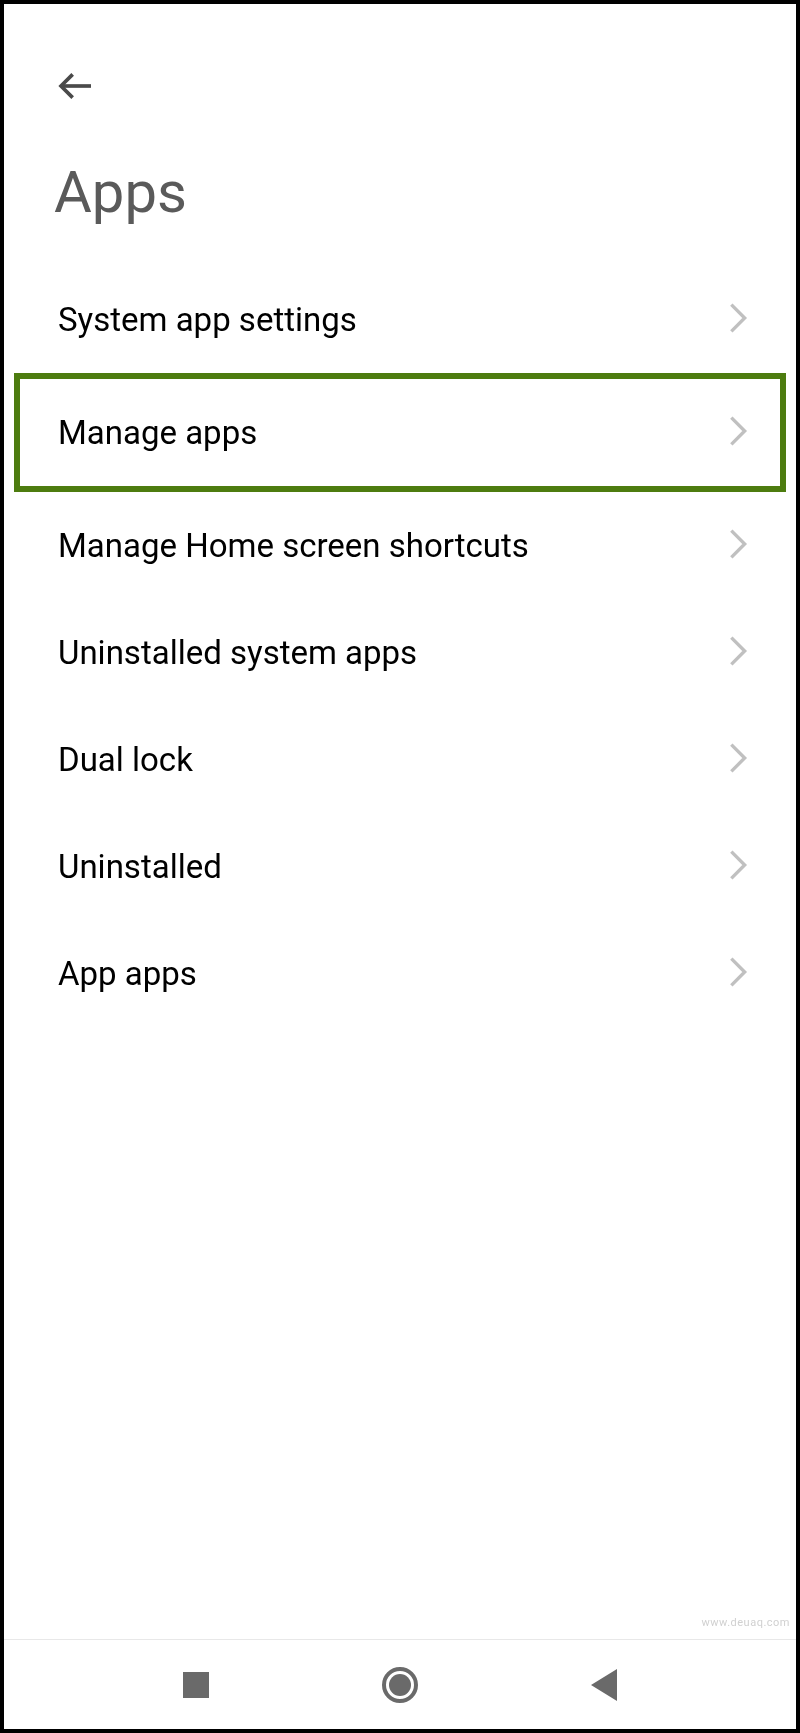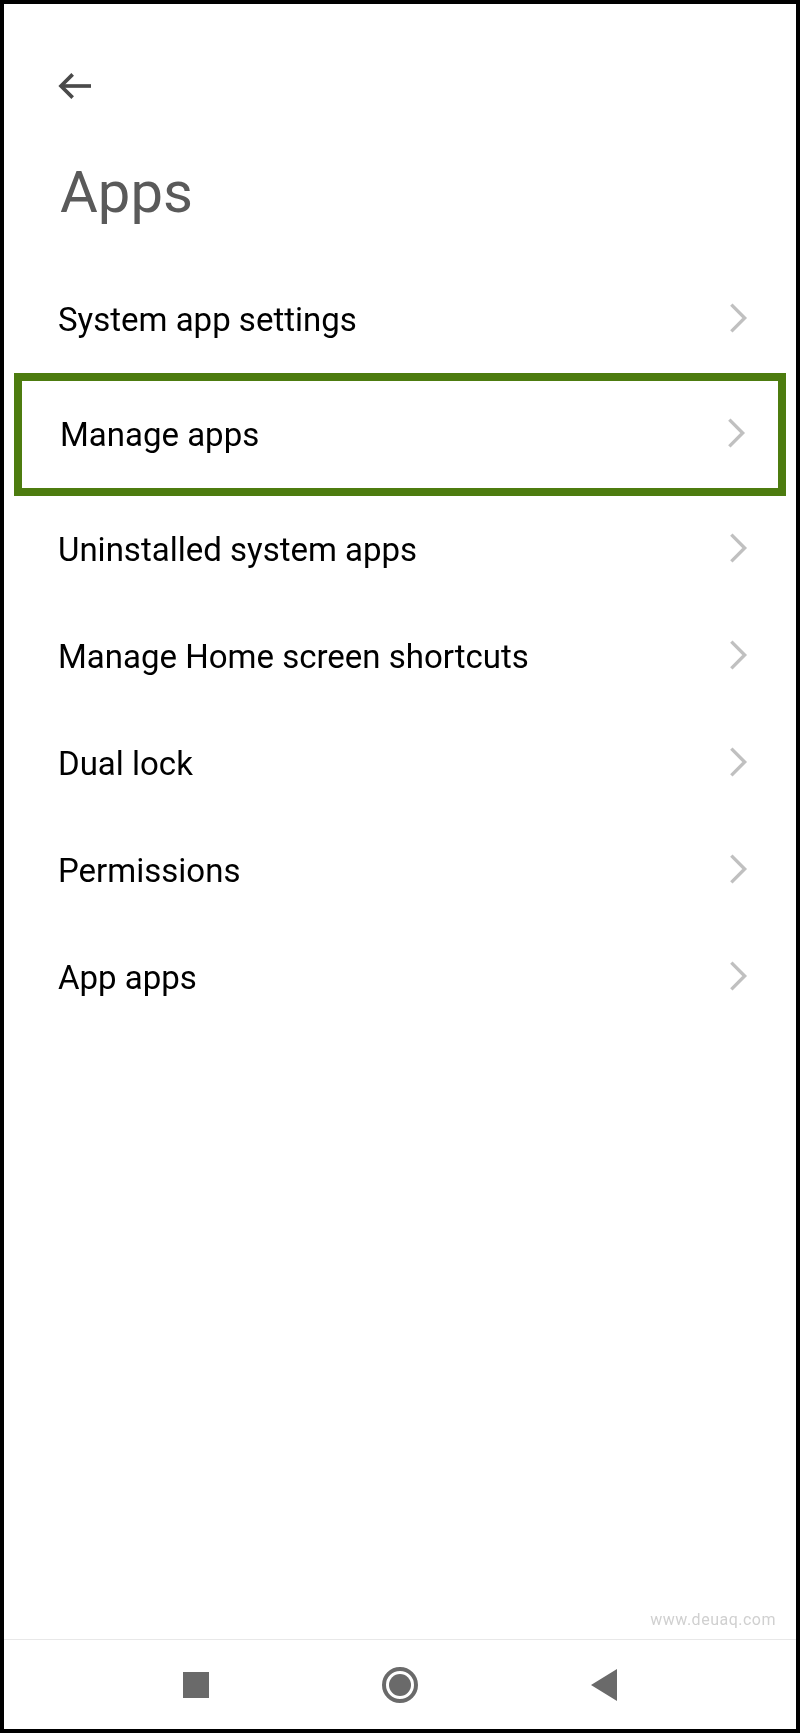--- a/index.html
+++ b/index.html
@@ -29,35 +29,34 @@
     }
     .back-icon svg {
       width: 40px;
       height: 40px;
     }
     .page-title {
       font-size: 58px;
       color: #5a5a5a;
       font-weight: 400;
       padding: 30px 50px 40px 50px;
-      margin-left: 6px;
     }
     .list {
       display: flex;
       flex-direction: column;
     }
     .list-item {
       display: flex;
       align-items: center;
       justify-content: space-between;
       padding: 34px 48px 34px 54px;
       cursor: pointer;
     }
     .list-item.highlighted {
-      border: 8px solid #4d7c0f;
+      border: 6px solid #4d7c0f;
       margin-left: 10px;
       margin-right: 10px;
       padding-left: 38px;
       padding-right: 32px;
     }
     .item-label {
       font-size: 33px;
       color: #000;
       font-weight: 400;
     }
@@ -112,22 +111,22 @@
     .nav-triangle {
       width: 0;
       height: 0;
       border-top: 16px solid transparent;
       border-bottom: 16px solid transparent;
       border-right: 26px solid #6a6a6a;
     }
     .watermark {
       position: absolute;
       bottom: 100px;
-      right: 20px;
-      font-size: 16px;
+      right: 6px;
+      font-size: 11px;
       color: #d0d0d0;
       letter-spacing: 0.5px;
     }
   </style>
 </head>
 <body>
 
 <div class="header">
   <div class="back-icon">
     <svg viewBox="0 0 24 24" fill="none" stroke="#4a4a4a" stroke-width="2.2">
@@ -153,48 +152,48 @@
   <div class="list-item highlighted">
     <span class="item-label">Manage apps</span>
     <span class="chevron-icon">
       <svg viewBox="0 0 12 20" fill="none" stroke-width="2">
           <polyline points="2 2 10 10 2 18"></polyline>
         </svg>
     </span>
   </div>
 
   <div class="list-item">
+    <span class="item-label">Manage Home screen shortcuts</span>
+    <span class="chevron-icon">
+      <svg viewBox="0 0 12 20" fill="none" stroke-width="2">
+          <polyline points="2 2 10 10 2 18"></polyline>
+        </svg>
+    </span>
+  </div>
+
+  <div class="list-item">
     <span class="item-label">Uninstalled system apps</span>
     <span class="chevron-icon">
       <svg viewBox="0 0 12 20" fill="none" stroke-width="2">
           <polyline points="2 2 10 10 2 18"></polyline>
         </svg>
     </span>
   </div>
 
   <div class="list-item">
-    <span class="item-label">Manage Home screen shortcuts</span>
-    <span class="chevron-icon">
-      <svg viewBox="0 0 12 20" fill="none" stroke-width="2">
-          <polyline points="2 2 10 10 2 18"></polyline>
-        </svg>
-    </span>
-  </div>
-
-  <div class="list-item">
     <span class="item-label">Dual lock</span>
     <span class="chevron-icon">
       <svg viewBox="0 0 12 20" fill="none" stroke-width="2">
           <polyline points="2 2 10 10 2 18"></polyline>
         </svg>
     </span>
   </div>
 
   <div class="list-item">
-    <span class="item-label">Permissions</span>
+    <span class="item-label">Uninstalled</span>
     <span class="chevron-icon">
       <svg viewBox="0 0 12 20" fill="none" stroke-width="2">
           <polyline points="2 2 10 10 2 18"></polyline>
         </svg>
     </span>
   </div>
 
   <div class="list-item">
     <span class="item-label">App apps</span>
     <span class="chevron-icon">

